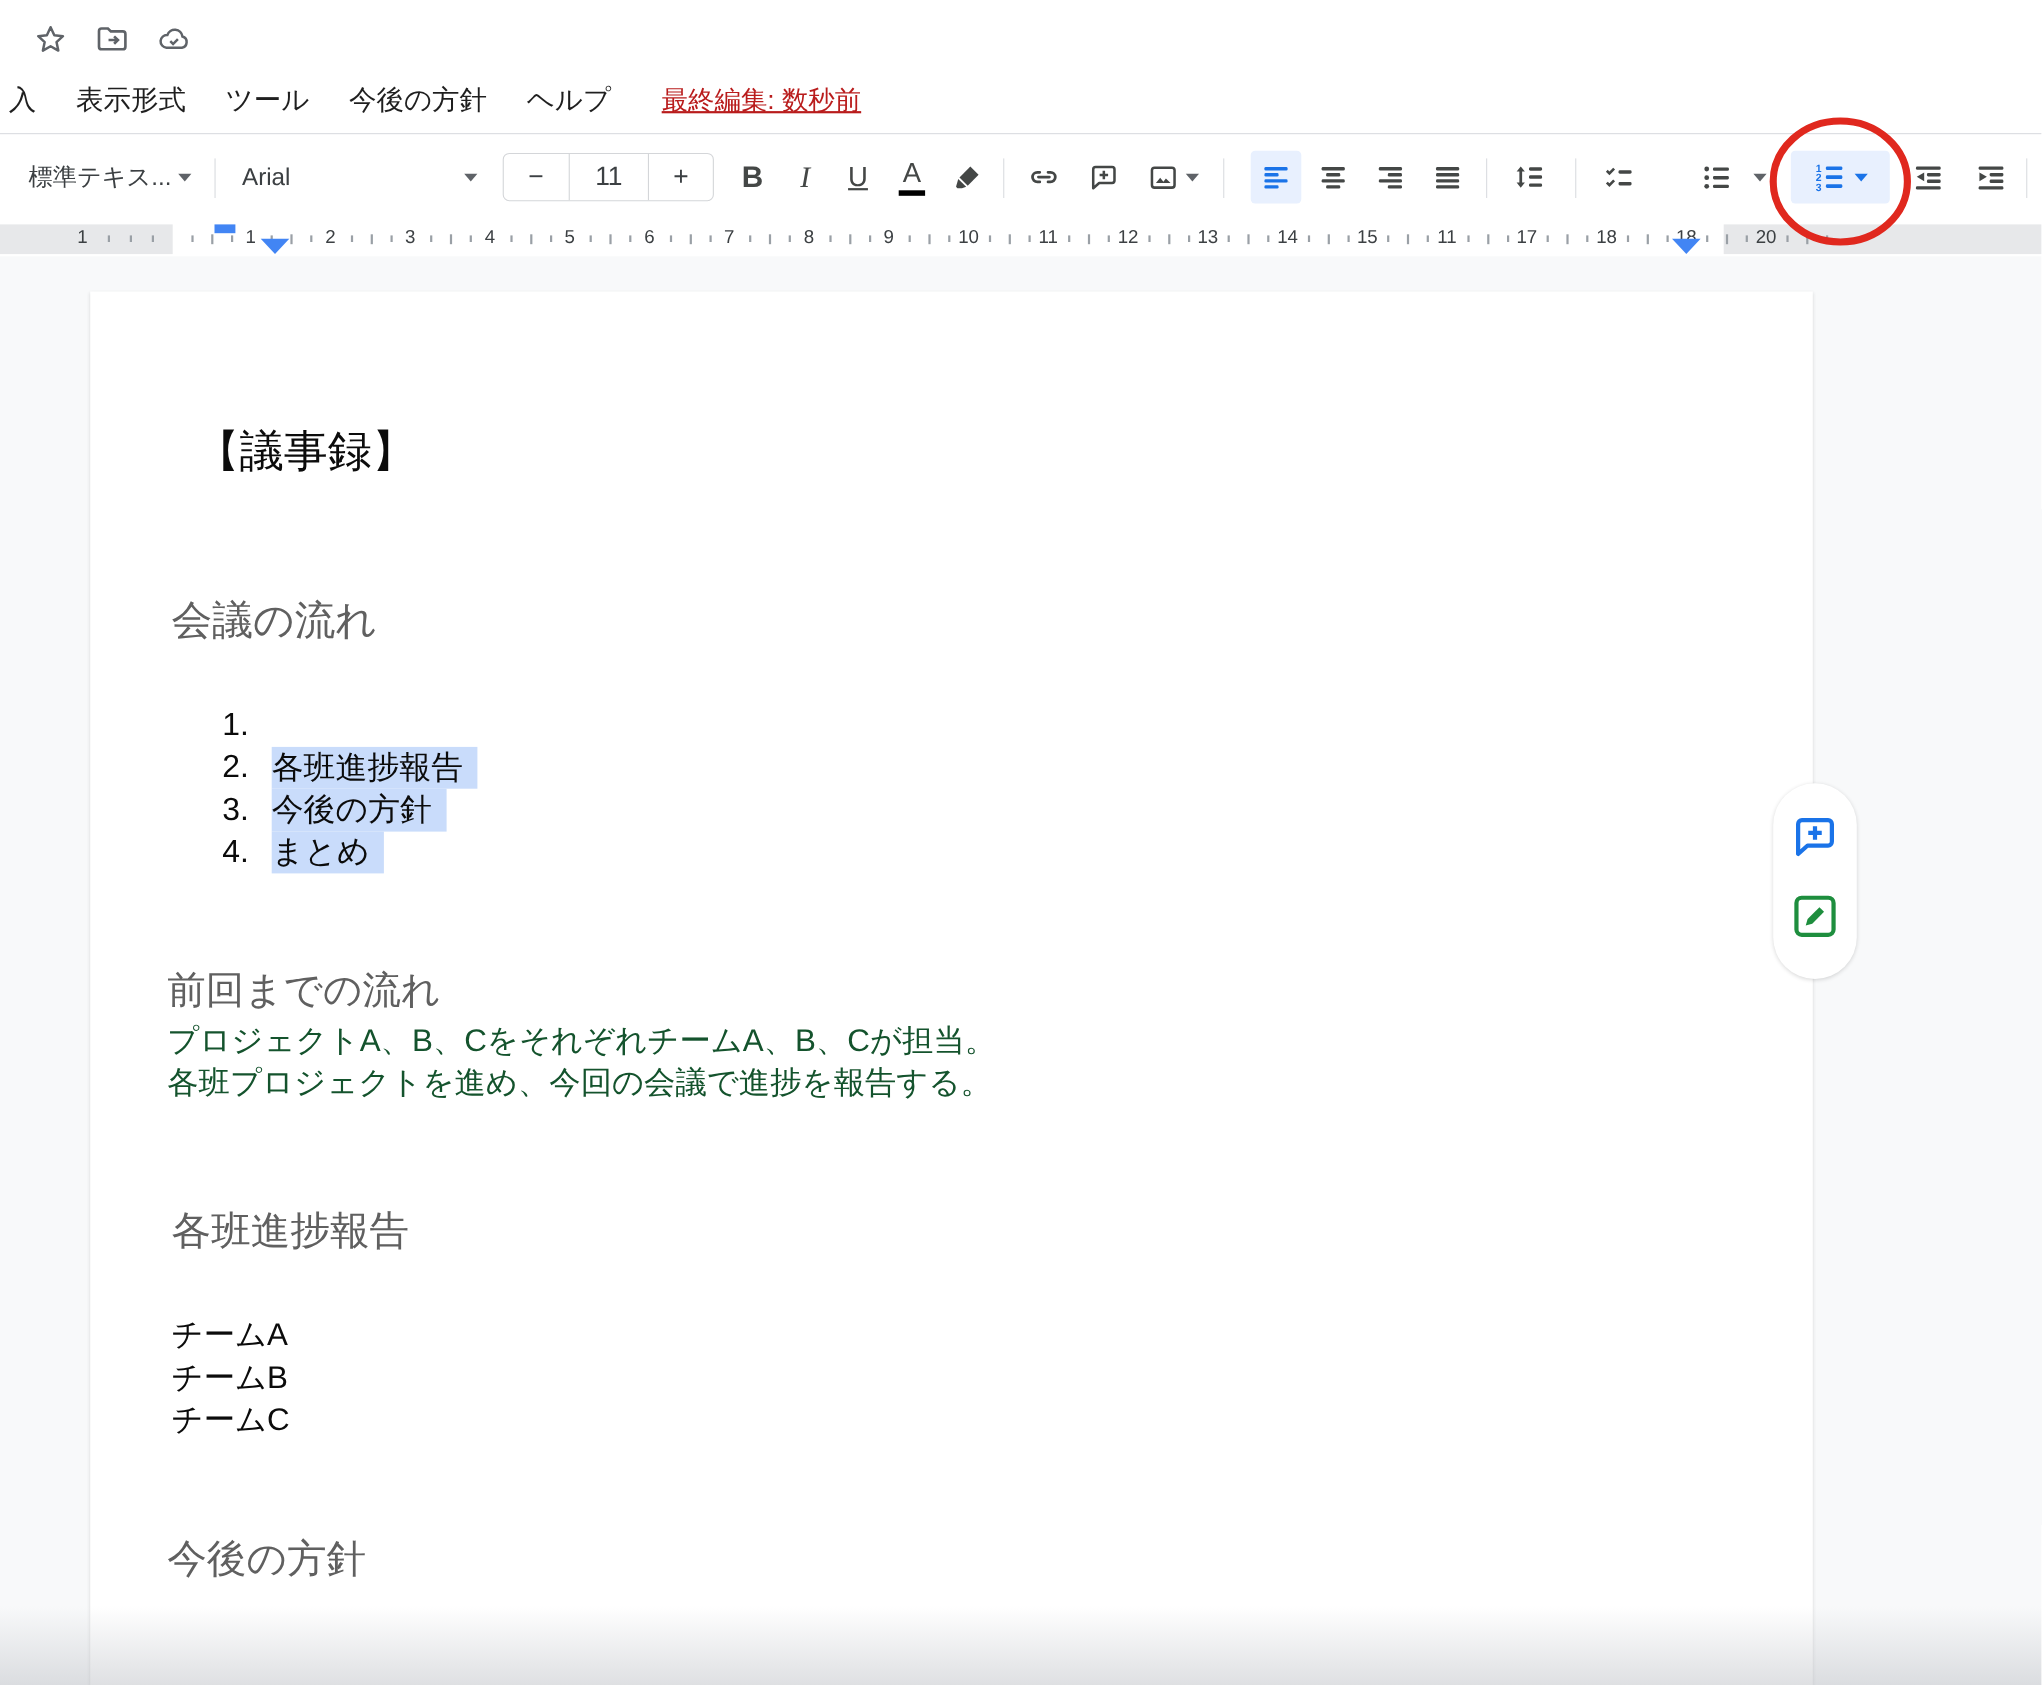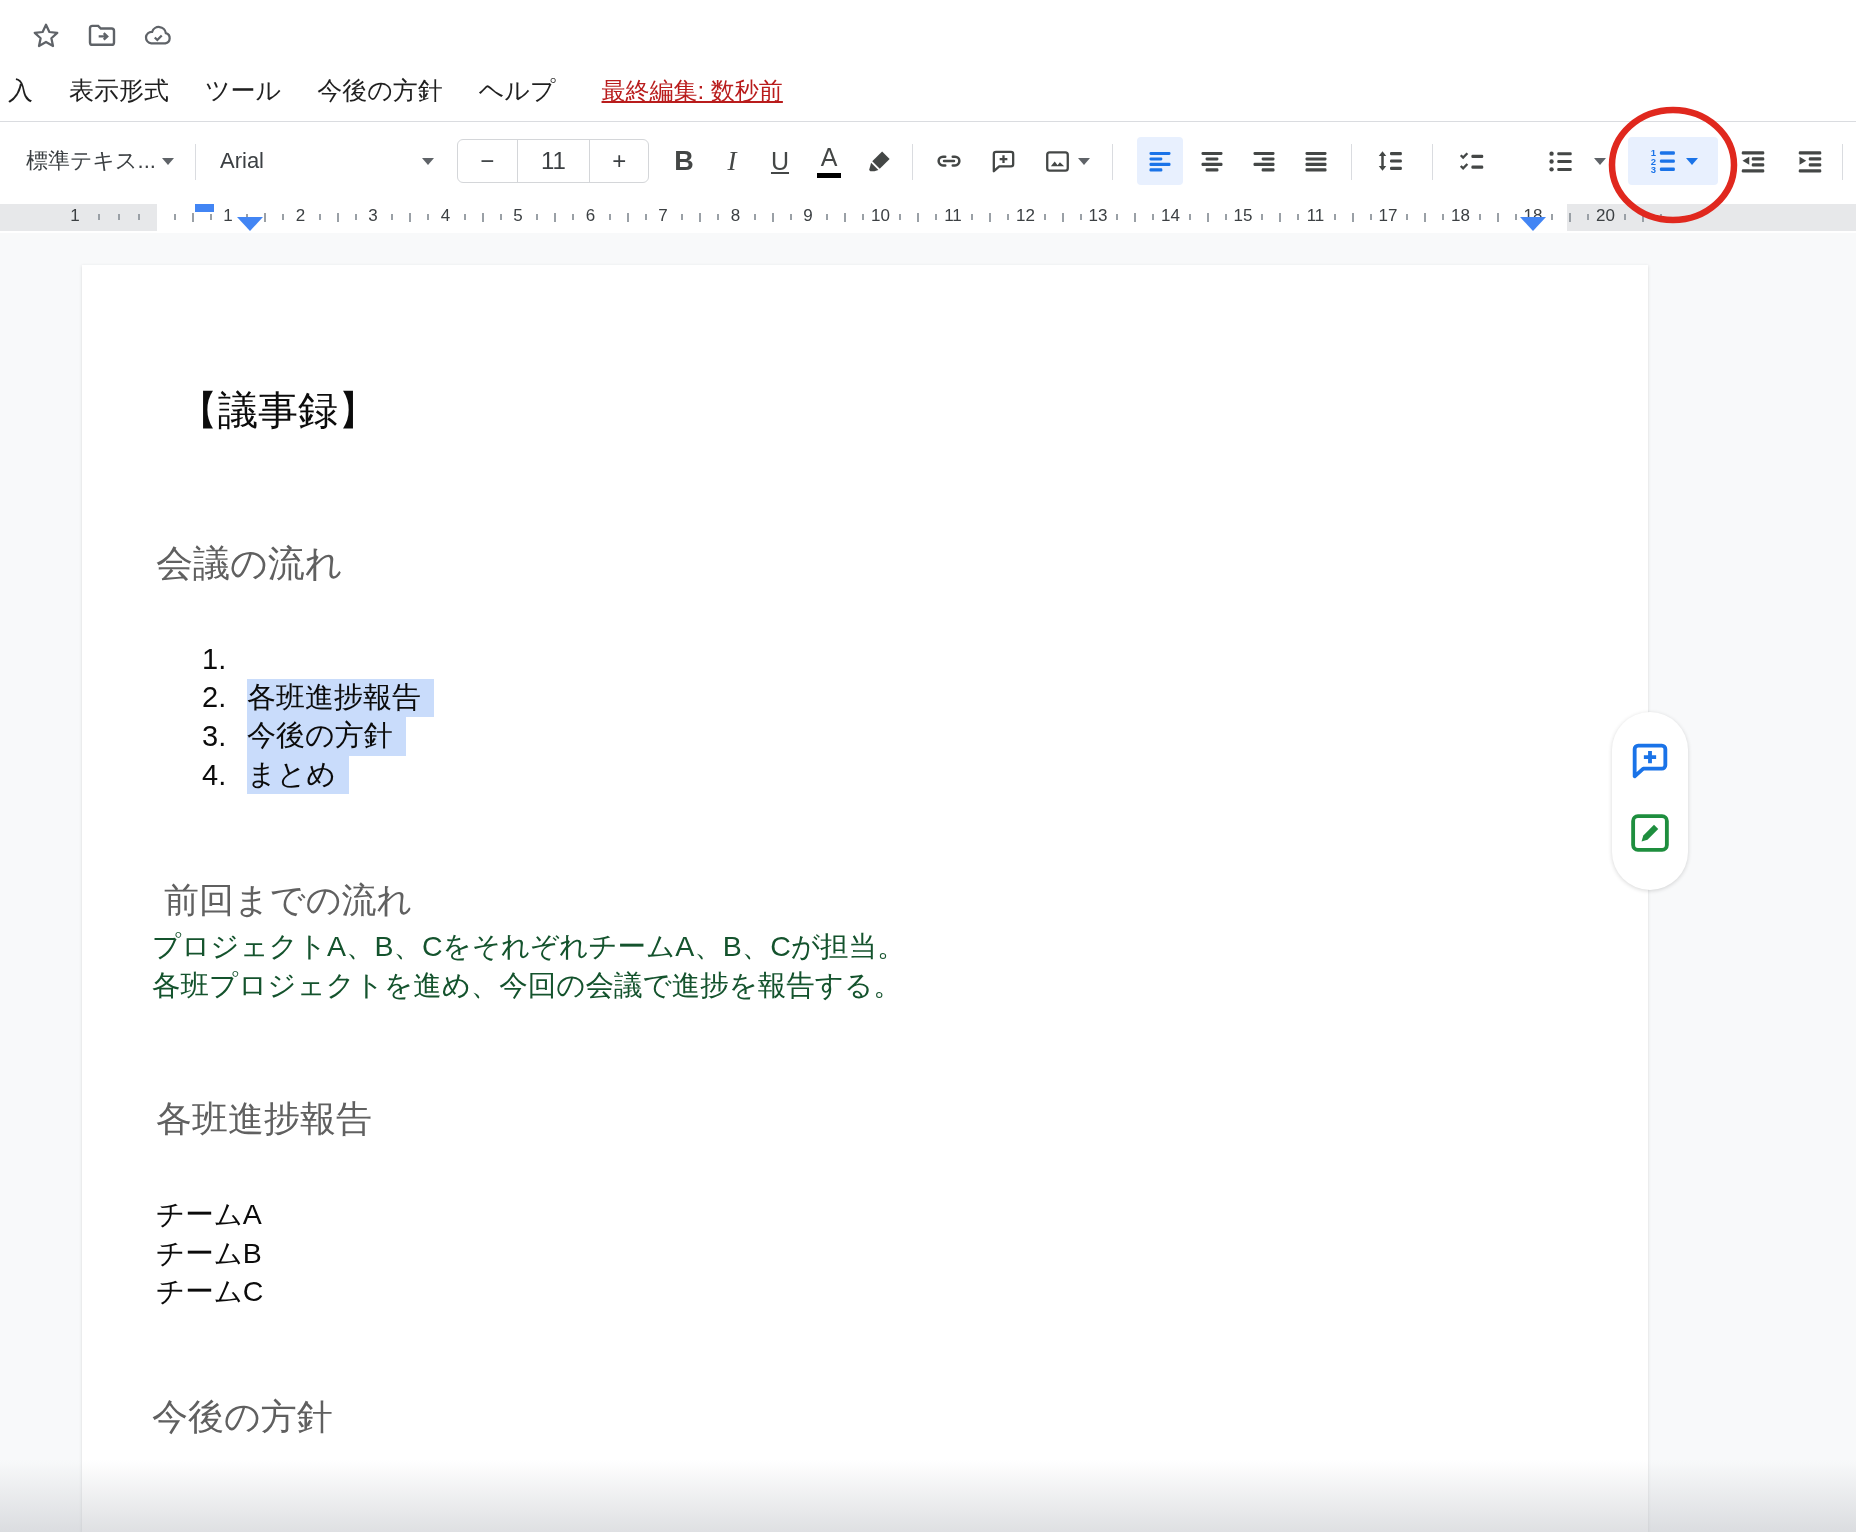--- a/index.html
+++ b/index.html
@@ -54,21 +54,21 @@
   .page { position:absolute; left:82px; top:32px; width:1566px; height:1267px; background:#fff;
           box-shadow:0 1px 3px rgba(60,64,67,.18); }
   .page > div { position:absolute; }
   .doc-title { left:96px; top:118px; font-size:40px; font-weight:500; color:#0c0c0c; }
   .doc-h { font-size:36px; font-weight:400; color:#606060; white-space:nowrap; }
   .h-agenda { left:74px; top:274px; font-size:37px; }
   .agenda { left:0; top:375px; padding-left:120px; }
   .agenda-row { display:flex; height:38.6px; align-items:stretch; font-size:29px; color:#0b0b0b; }
   .agenda-num { width:45px; display:flex; align-items:center; }
   .agenda-text { display:flex; align-items:center; padding-right:13px; background:var(--sel); white-space:nowrap; }
-  .h-prev { left:82px; top:612px; font-size:35px; }
+  .h-prev { left:70px; top:612px; font-size:35px; }
   .para { left:70px; top:662px; font-size:28.5px; line-height:38.6px; color:#14532d; white-space:nowrap; }
   .h-prog { left:74px; top:830px; }
   .teams { left:74px; top:930px; font-size:28.5px; line-height:38.6px; color:#0b0b0b; }
   .h-pol { left:70px; top:1128px; }
 
   
   .side-pill { position:absolute; left:1612px; top:712px; width:76px; height:178px; background:#fff;
                border-radius:40px; box-shadow:0 1px 4px rgba(0,0,0,.16); z-index:30;
                display:flex; flex-direction:column; align-items:center; padding-top:26px; gap:26px; }
   .side-pill .sbtn { width:46px; height:46px; display:flex; align-items:center; justify-content:center; cursor:pointer; }

